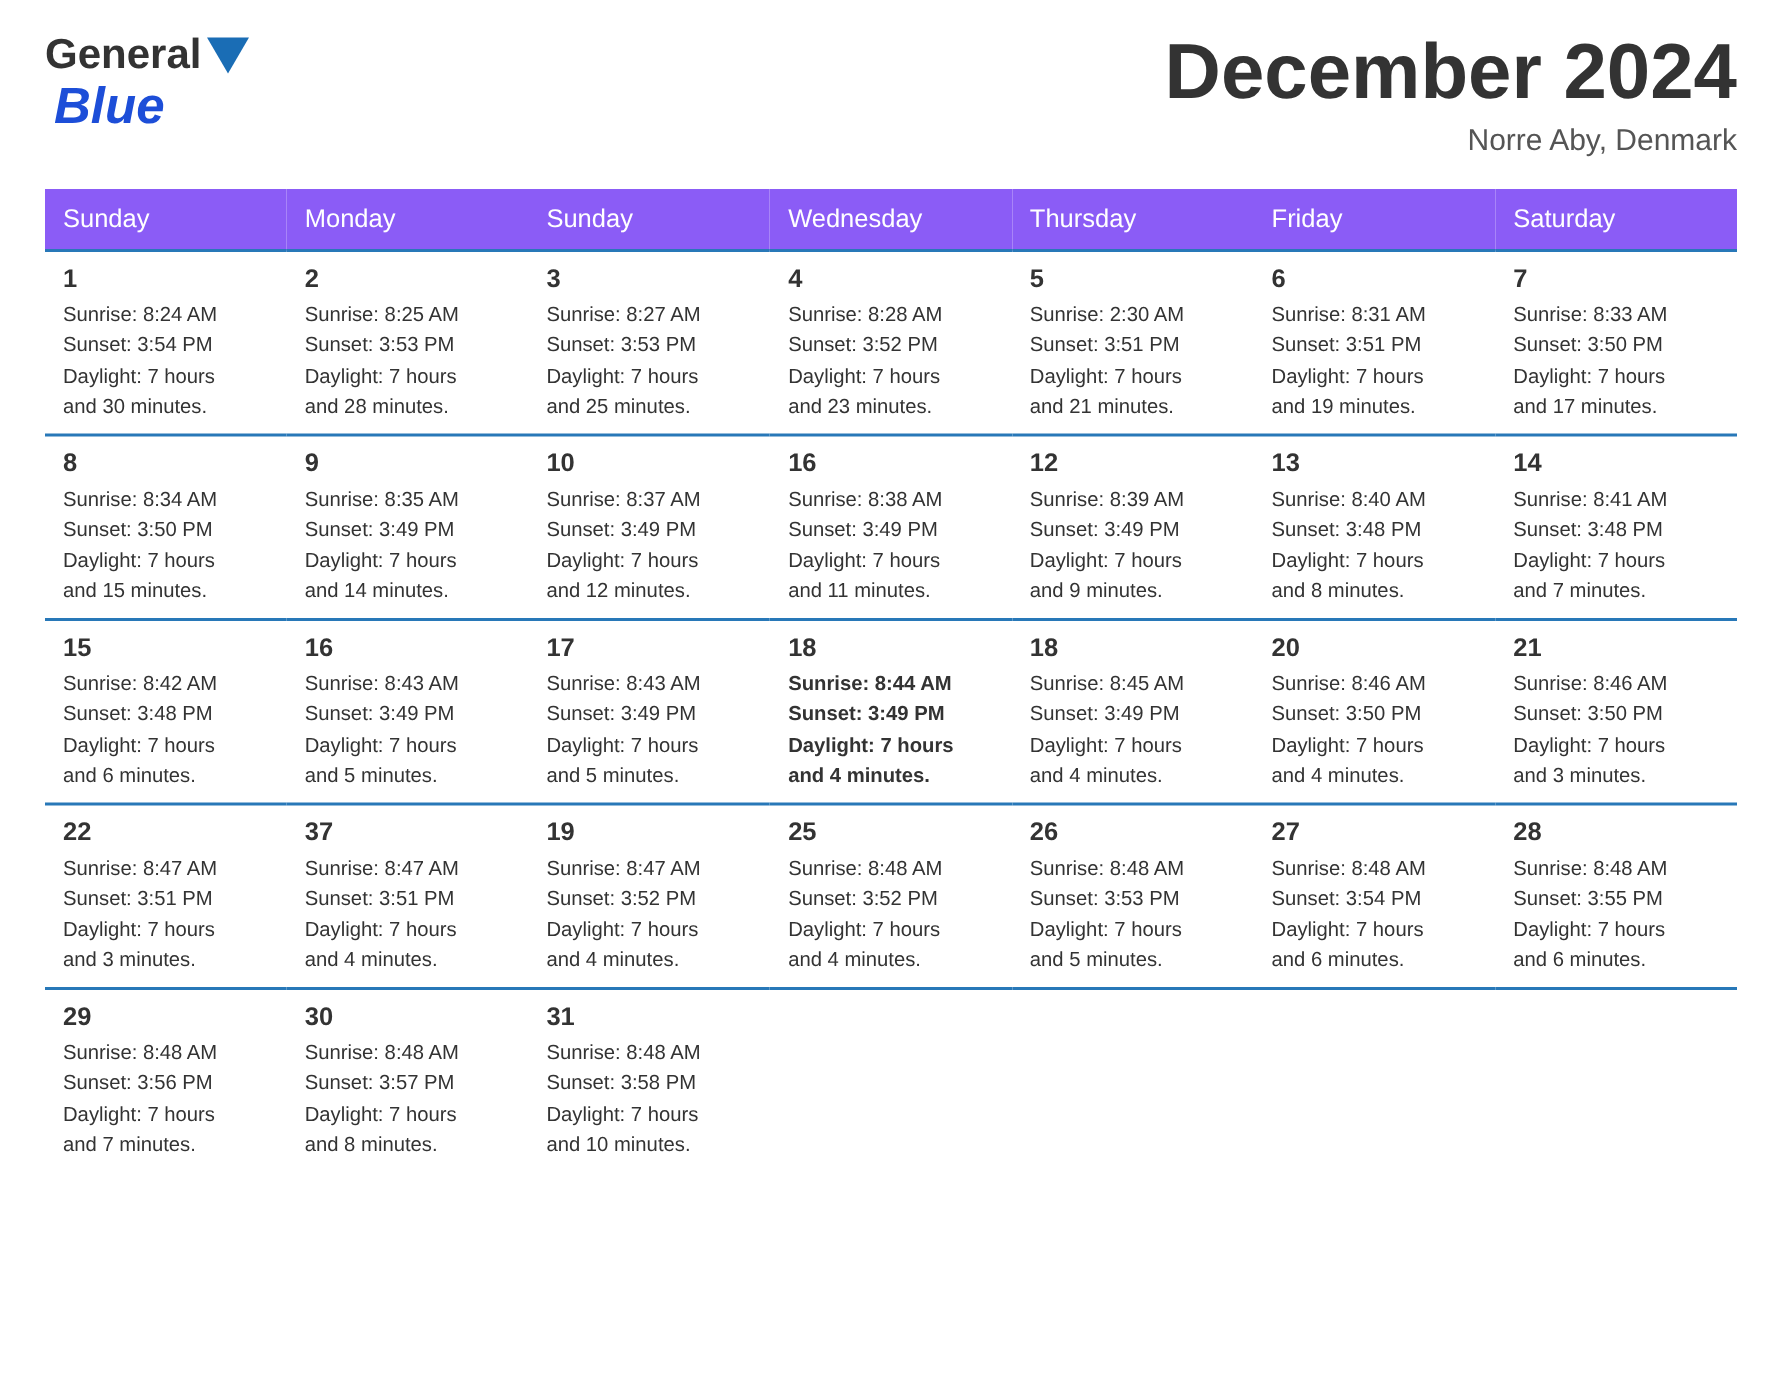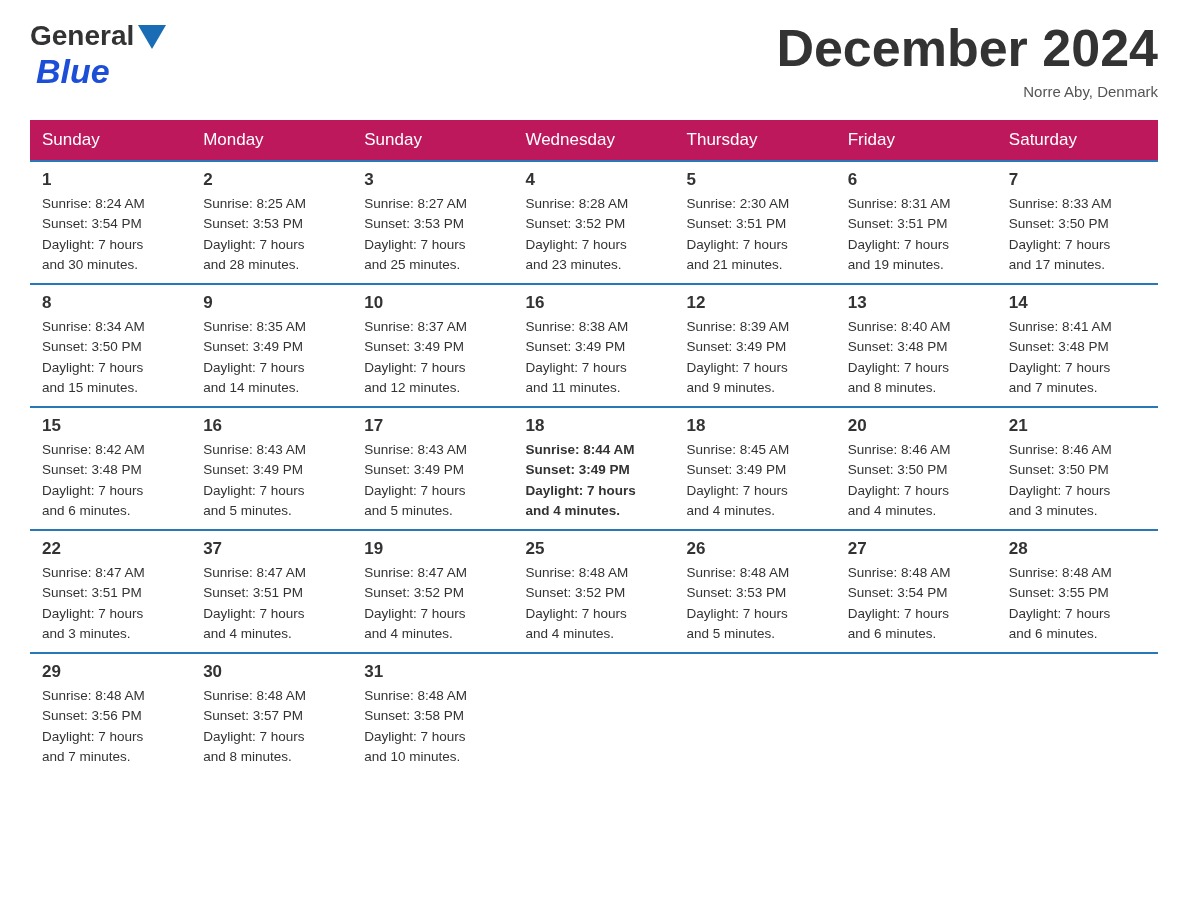--- a/index.html
+++ b/index.html
@@ -49,30 +49,30 @@
     .title-section {
       text-align: right;
     }
     .calendar-title {
       font-size: 52px;
       font-weight: bold;
       color: #333;
       line-height: 1.1;
     }
     .calendar-subtitle {
-      font-size: 15px;
+      font-size: 20px;
       color: #555;
       margin-top: 6px;
     }
     table {
       width: 100%;
       border-collapse: collapse;
     }
     thead tr th {
-      background-color: #be185d;
+      background-color: #8b5cf6;
       color: #fff;
       padding: 10px 12px;
       text-align: left;
       font-size: 17px;
       font-weight: normal;
     }
     tbody tr td {
       border-top: 2px solid #2878b8;
       vertical-align: top;
       padding: 8px 12px;

